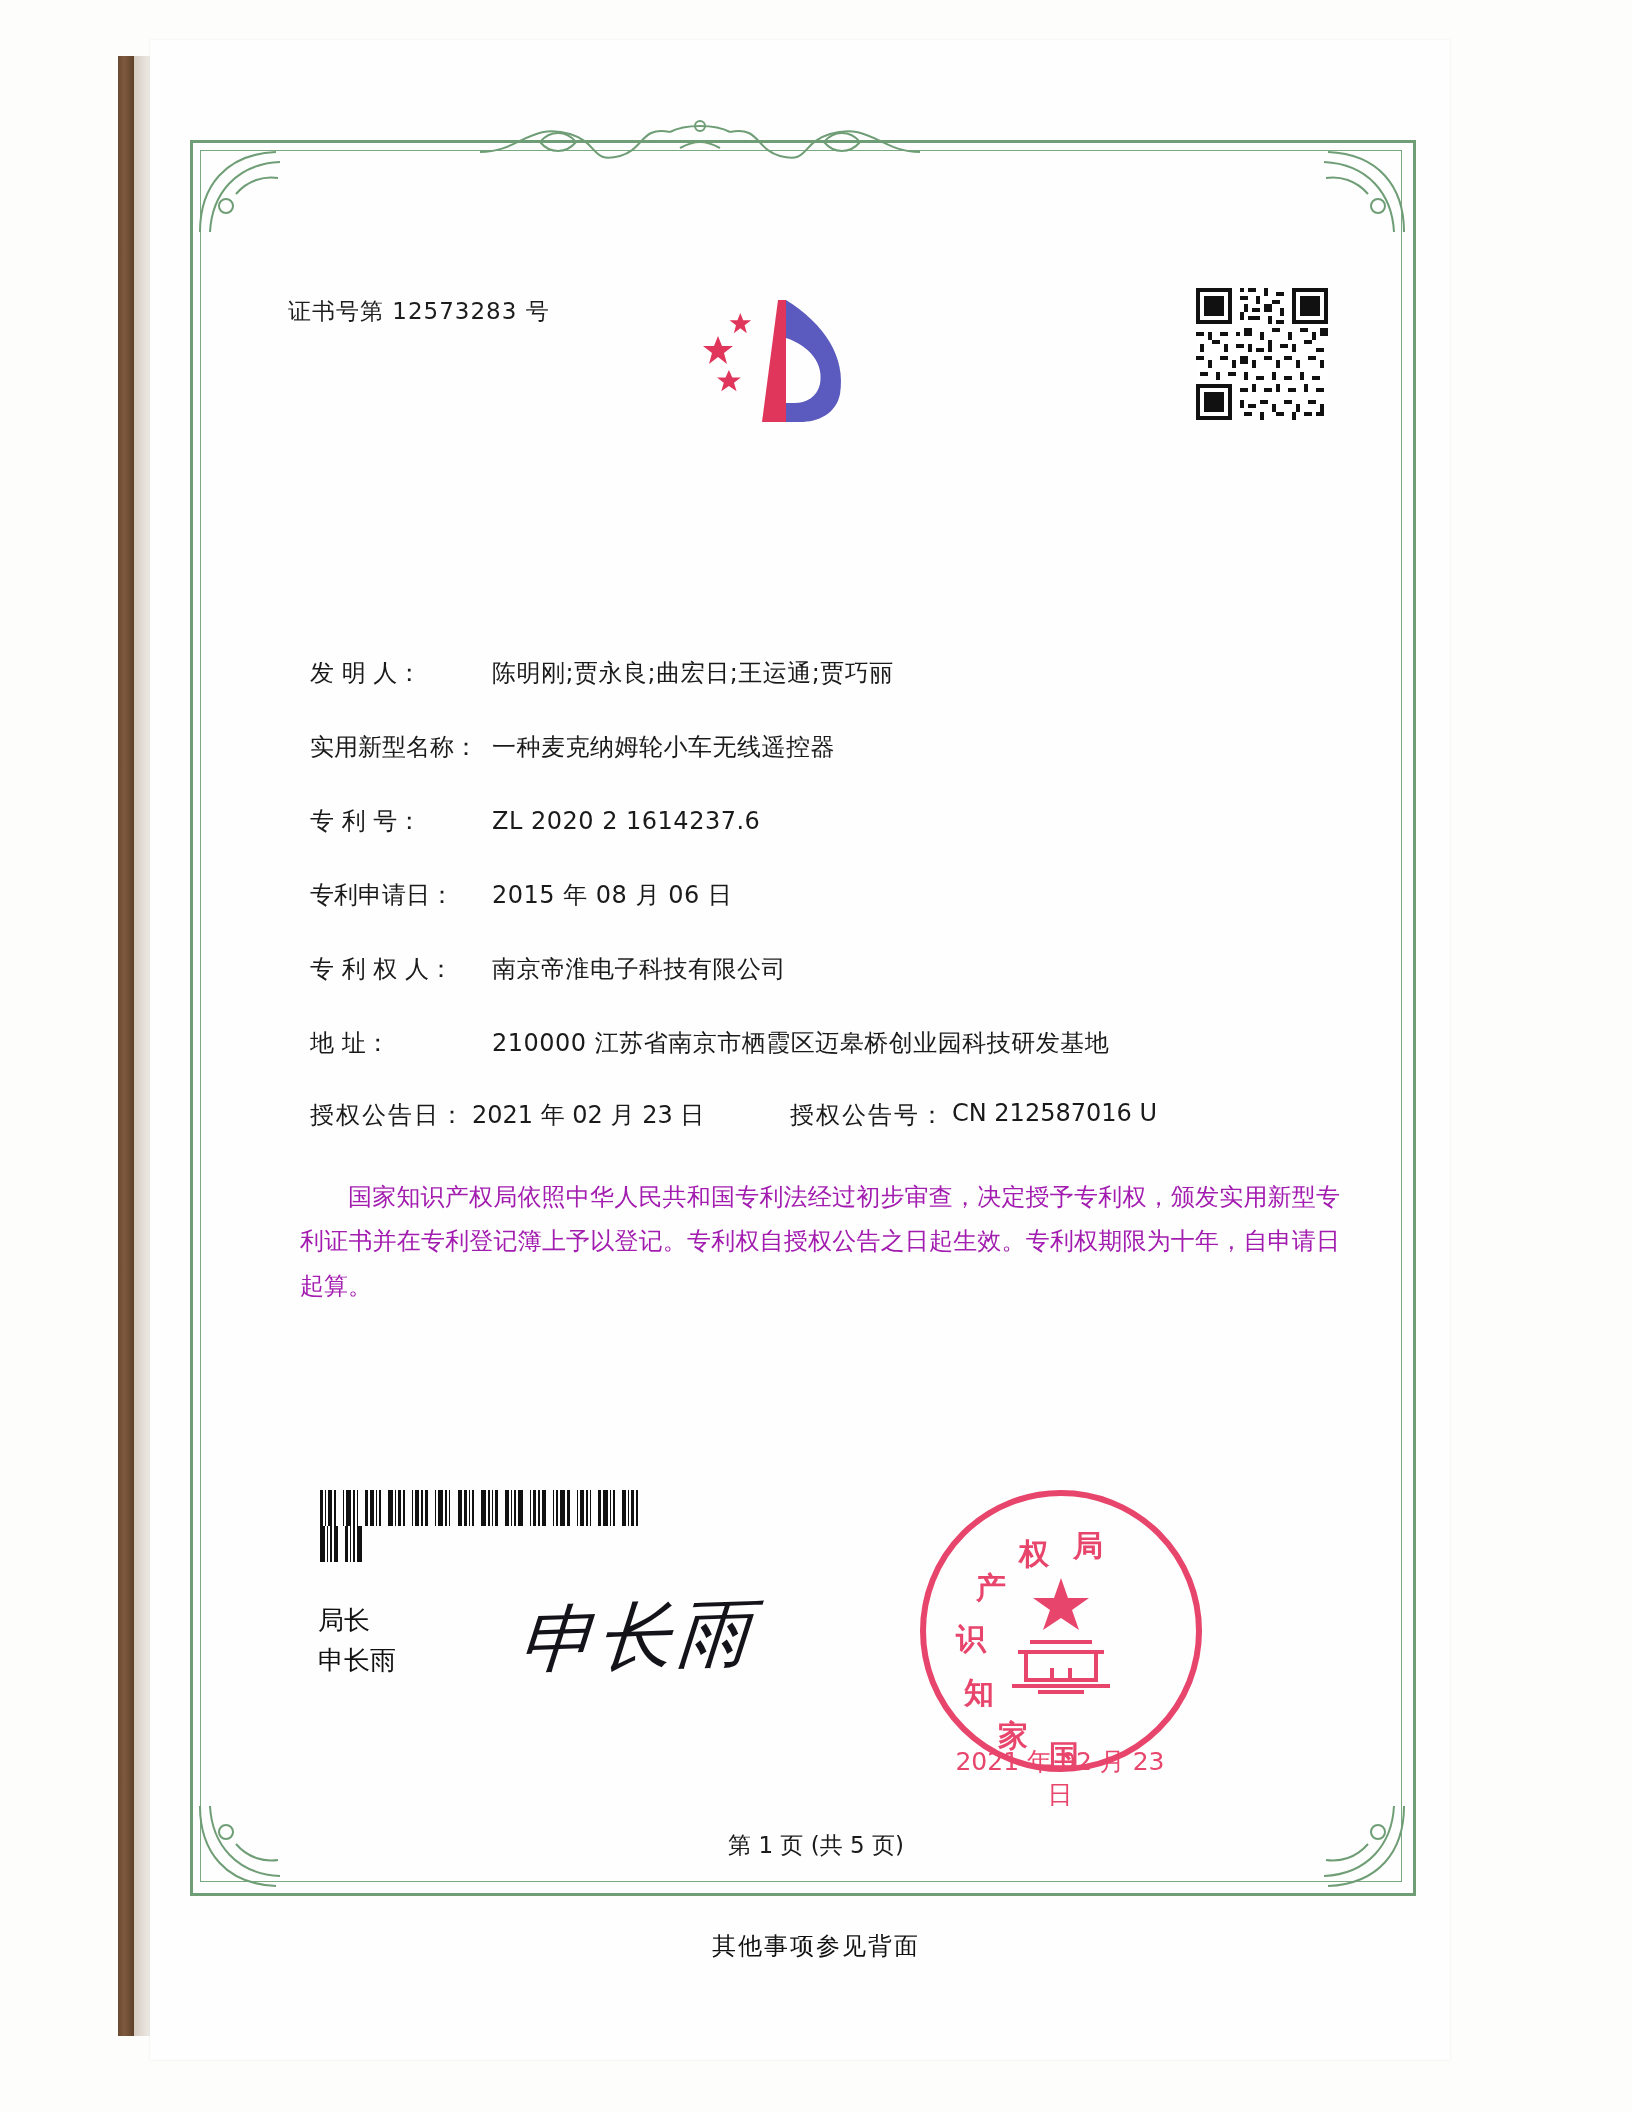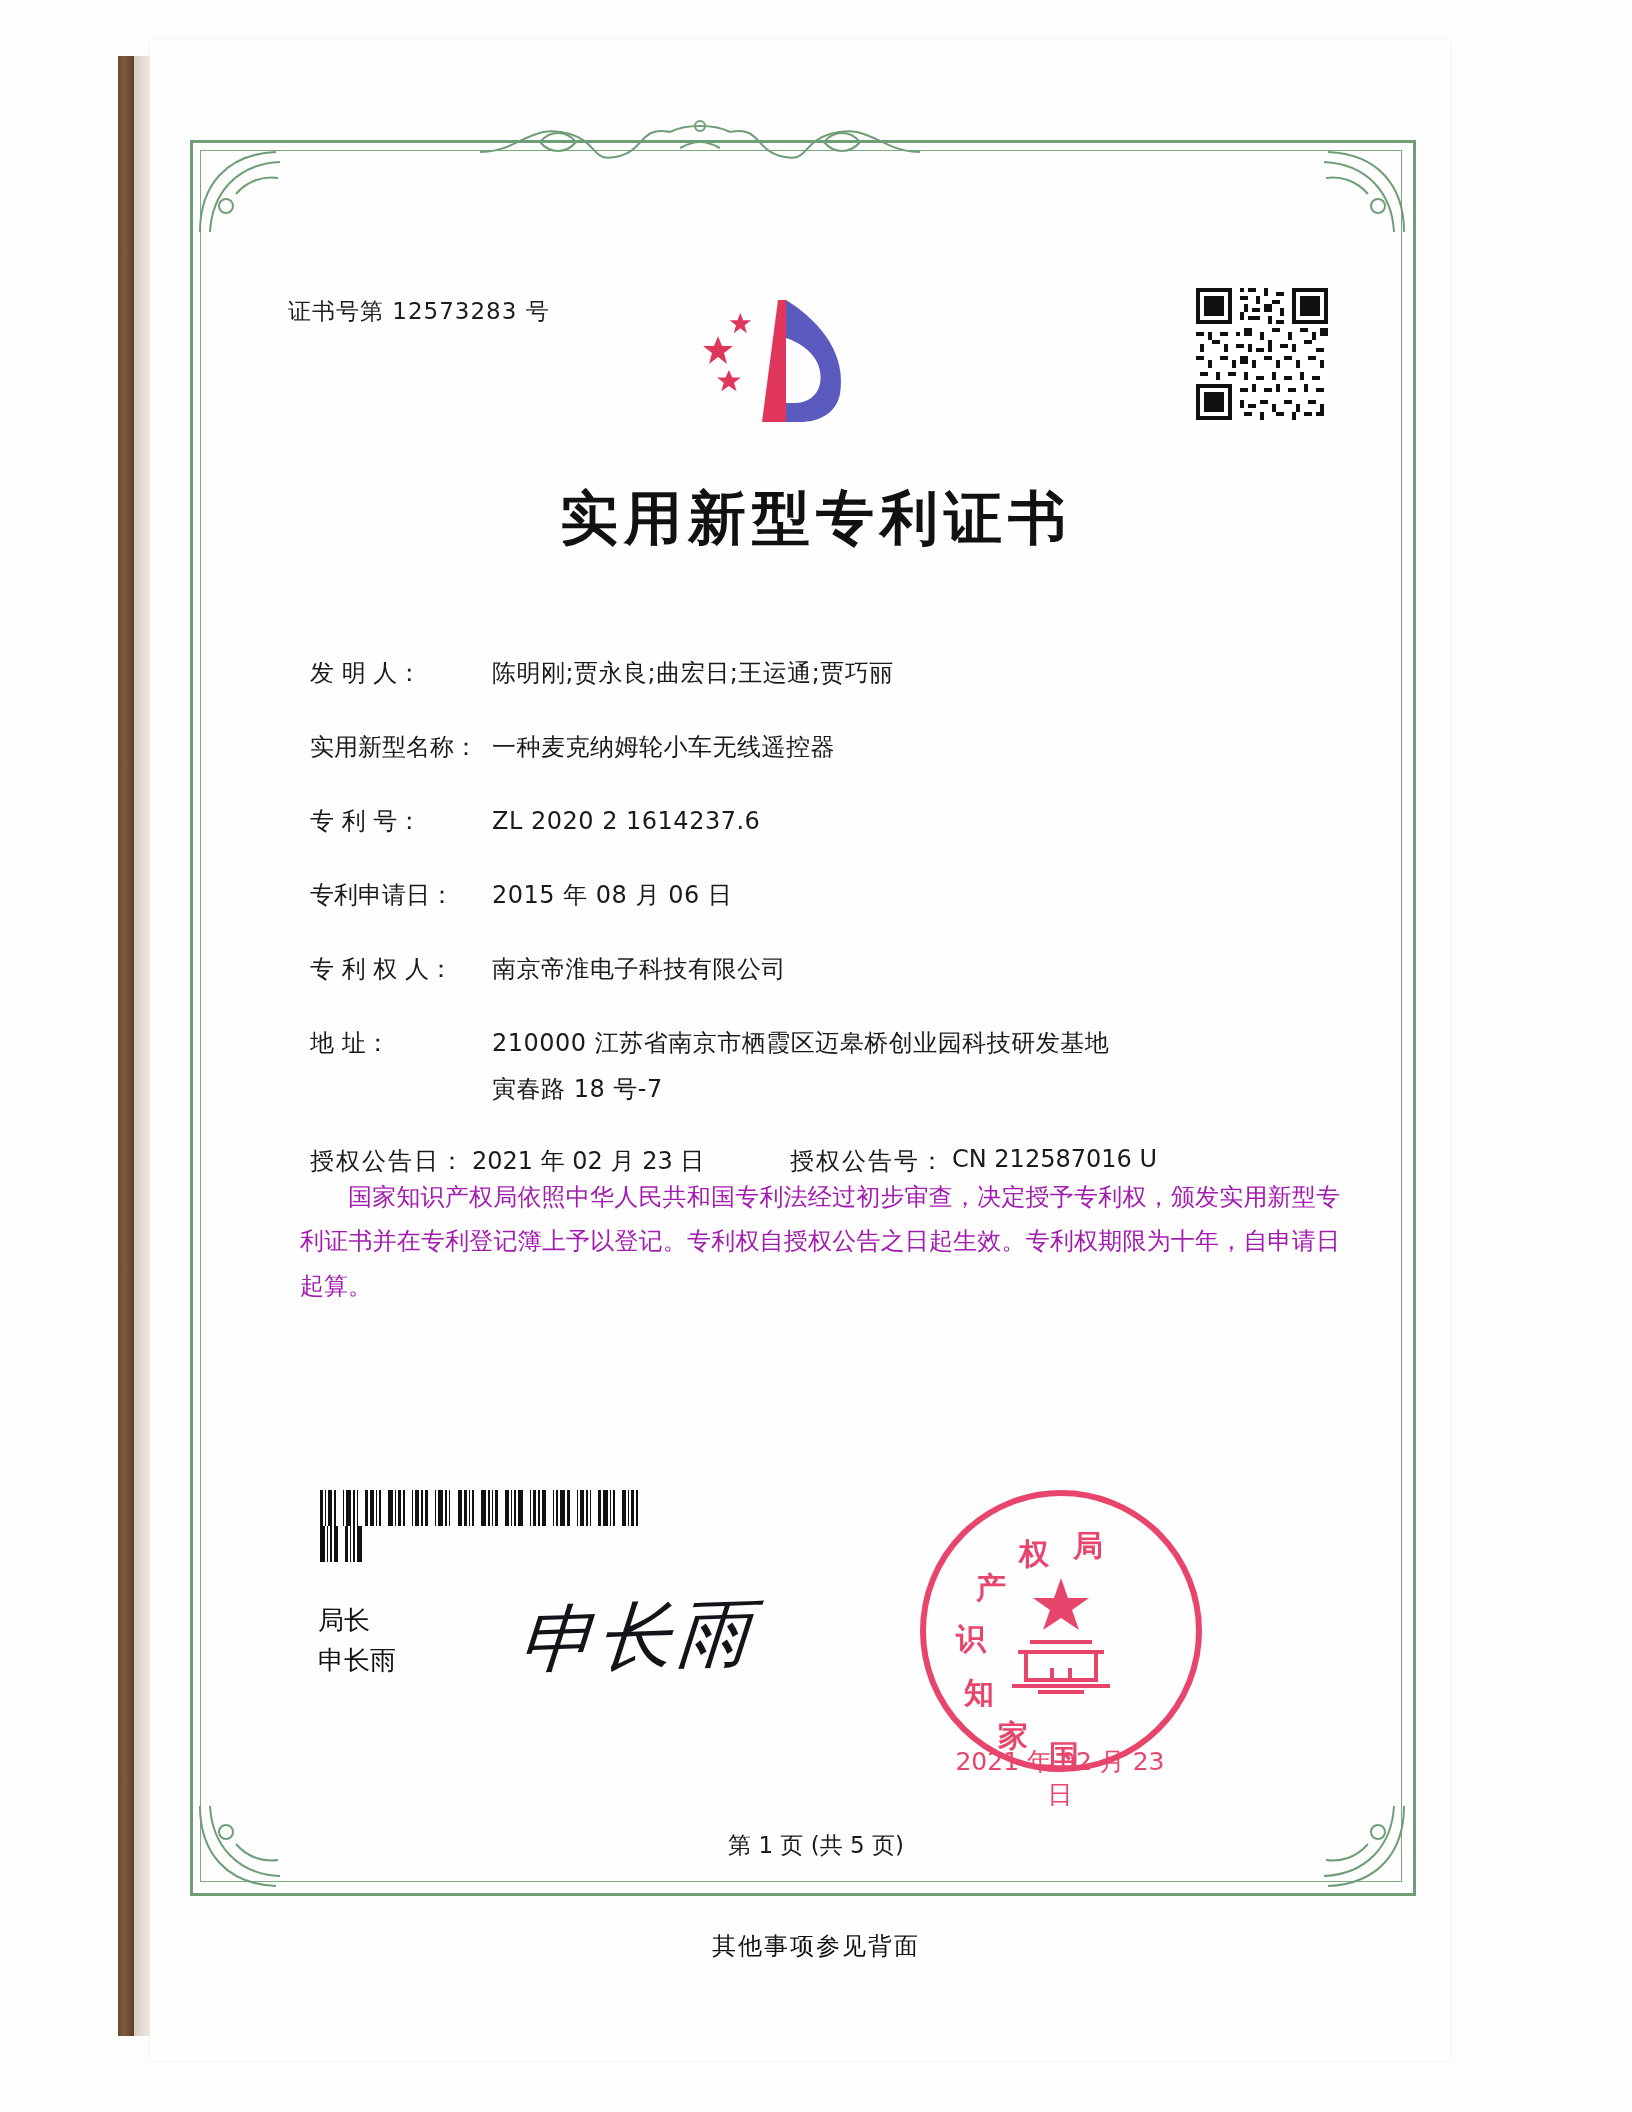--- a/index.html
+++ b/index.html
@@ -456,21 +456,20 @@
         <rect x="31" y="29" width="1" height="2"></rect>
       <rect x="12" y="31" width="2" height="1"></rect>
         <rect x="16" y="31" width="1" height="2"></rect>
         <rect x="20" y="31" width="2" height="1"></rect>
         <rect x="24" y="31" width="1" height="2"></rect>
       <rect x="27" y="31" width="2" height="1"></rect>
         <rect x="30" y="31" width="2" height="1"></rect>
     </g>
   </svg>
 
-  <div class="title">实用新型专利证书</div>
 
   <div class="fields">
 
     <div class="field">
       <div class="lbl">发    明    人：</div>
       <div class="val">陈明刚;贾永良;曲宏日;王运通;贾巧丽</div>
     </div>
 
     <div class="field">
       <div class="lbl">实用新型名称：</div>
@@ -489,21 +488,20 @@
 
     <div class="field">
       <div class="lbl">专 利 权 人：</div>
       <div class="val">南京帝淮电子科技有限公司</div>
     </div>
 
     <div class="field">
       <div class="lbl">地        址：</div>
       <div class="val">
         <span>210000 江苏省南京市栖霞区迈皋桥创业园科技研发基地</span>
-        <span class="line2">寅春路 18 号-7</span>
       </div>
     </div>
 
     <div class="field-pair">
       <div class="seg first">
         <span class="lbl2">授权公告日：</span>
         <span>2021 年 02 月 23 日</span>
       </div>
       <div class="seg">
         <span class="lbl2">授权公告号：</span>

